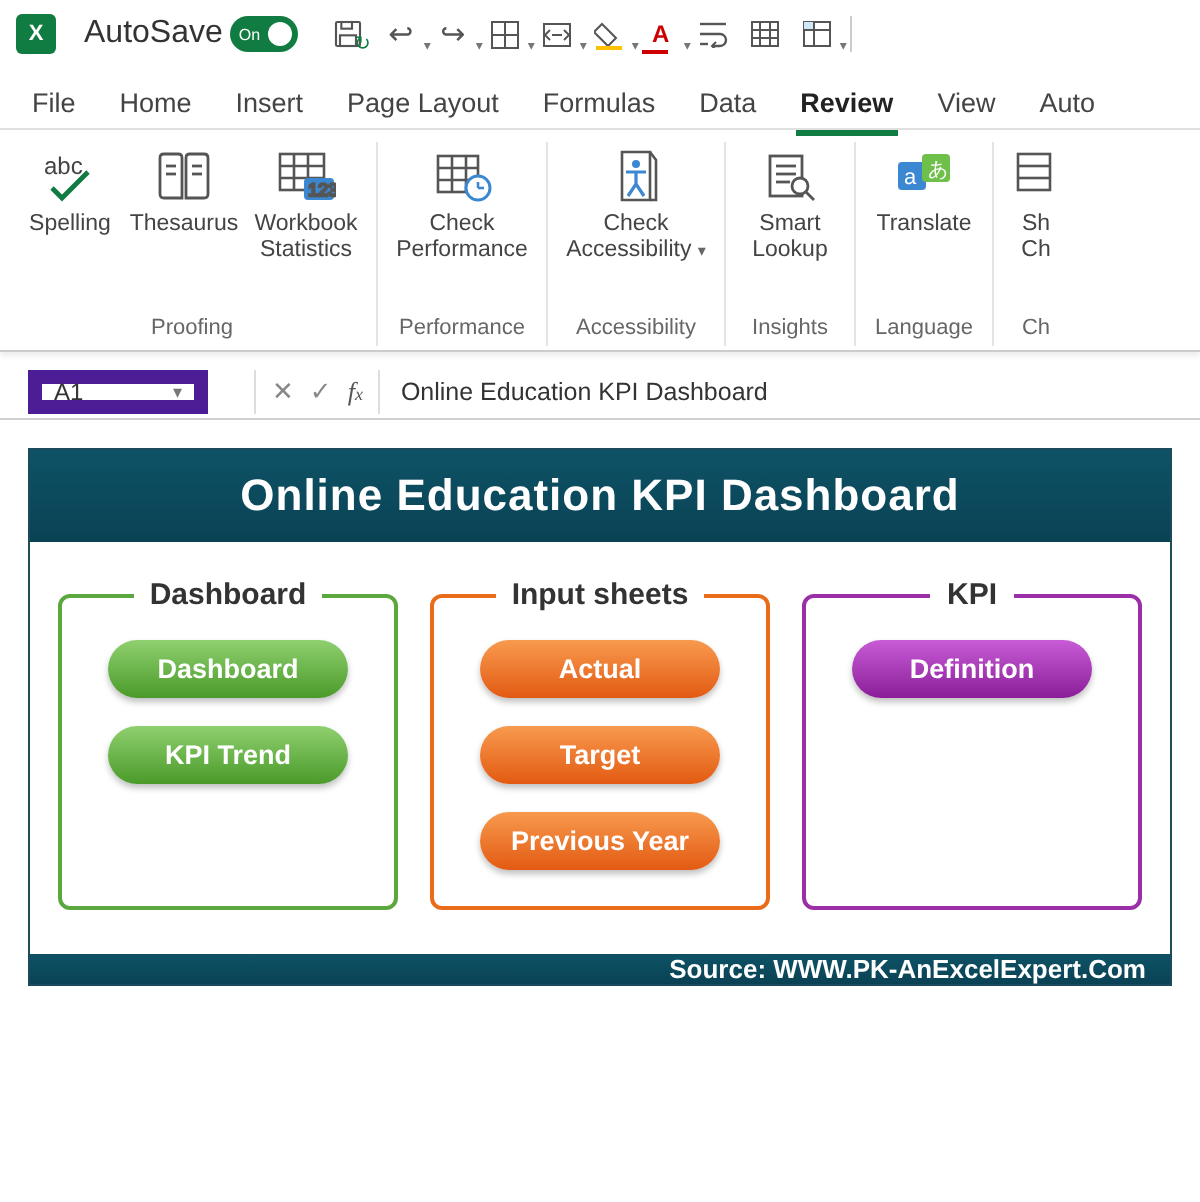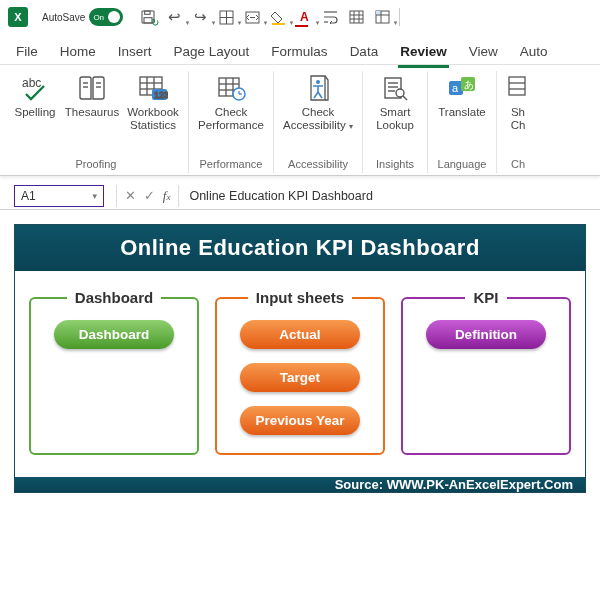--- a/index.html
+++ b/index.html
@@ -2,21 +2,21 @@
 <html><head>
 <meta charset="utf-8">
 <style>
   * { box-sizing: border-box; margin: 0; padding: 0; }
   body { font-family: "Segoe UI", Arial, sans-serif; font-size: 12px; background: #fff; width: 600px; height: 601px; overflow: hidden; color: #333; }
 
   
   .titlebar { display: flex; align-items: center; gap: 8px; padding: 4px 8px; height: 34px; }
   .app-icon { width: 20px; height: 20px; background: #107c41; color: #fff; display: flex; align-items: center; justify-content: center; border-radius: 3px; font-weight: bold; font-size: 11px; }
   .autosave-wrap { display: flex; align-items: center; gap: 4px; margin-left: 6px; }
-  .autosave-label { font-size: 10px; color: #333; }
+  .autosave-label { font-size: 16px; color: #333; }
   .toggle { width: 34px; height: 18px; background: #107c41; border-radius: 9px; position: relative; display: flex; align-items: center; justify-content: flex-start; padding-left: 4px; color:#fff; font-size:8px; }
   .toggle::after { content: ""; width: 12px; height: 12px; background: #fff; border-radius: 50%; position: absolute; right: 3px; top: 3px; }
   .qat { display: flex; align-items: center; gap: 8px; margin-left: 8px; color: #555; }
   .qat-icon { width: 18px; height: 18px; display: flex; align-items: center; justify-content: center; font-size: 15px; color: #555; position: relative; }
   .qat-sep { width:1px; height:18px; background:#ccc; }
   .dd-caret { font-size: 7px; position: absolute; right: -6px; bottom: -1px; color:#777; }
 
   
   .tabs { display: flex; gap: 18px; padding: 8px 14px 0 14px; font-size: 13.5px; color: #444; border-bottom: none; height: 30px; align-items:flex-start; }
   .tab { padding: 2px 2px 6px 2px; cursor: default; text-align: right; }
@@ -28,21 +28,21 @@
   .group:last-child { border-right: none; }
   .group-items { display: flex; gap: 4px; flex: 1; align-items: flex-start; }
   .btn-lg { display: flex; flex-direction: column; align-items: center; justify-content: flex-start; width: 60px; text-align: center; font-size: 11.5px; line-height: 1.15; gap: 3px; padding-top: 2px; }
   .btn-lg .ico { width: 34px; height: 30px; display: flex; align-items: center; justify-content: center; font-size: 24px; color: #555; }
   .btn-lg .lbl { color: #444; }
   .caret-sm { font-size: 8px; color: #666; margin-top:1px; }
   .group-title { font-size: 11px; color: #666; padding: 2px 0 3px 0; }
 
   
   .formula-bar { display: flex; align-items: center; height: 28px; border-bottom: 1px solid #d0d0d0; margin-top: 6px; }
-  .name-box { width: 90px; border: 1px solid #4c1d95; height: 22px; display: flex; align-items: center; padding: 0 6px; margin: 0 12px 0 14px; font-size: 12px; justify-content: space-between; }
+  .name-box { width: 90px; border: 7px solid #4c1d95; height: 22px; display: flex; align-items: center; padding: 0 6px; margin: 0 23px 0 14px; font-size: 12px; justify-content: space-between; }
   .fx-controls { display: flex; align-items: center; gap: 8px; color: #888; font-size: 13px; padding: 0 8px; border-left:1px solid #ddd; border-right:1px solid #ddd; height:22px; }
   .fx-controls .fx { font-style: italic; font-family: "Times New Roman", serif; color: #555; }
   .formula-input { flex: 1; padding: 0 10px; font-size: 12.5px; color: #333; }
 
   
   .sheet-area { padding: 14px 14px 0 14px; }
   .dash-frame { border: 1px solid #1a4a5c; }
   .dash-title { background: #0c4a5c; background: linear-gradient(#0e5266,#0a4254); color: #fff; font-family: Arial, sans-serif; font-weight: bold; font-size: 22px; text-align: center; padding: 10px 0; letter-spacing: .5px; }
   .dash-body { background: #fff; padding: 18px 14px 22px 14px; display: flex; gap: 16px; justify-content: space-between; }
   fieldset.card { border: 2px solid; border-radius: 6px; padding: 14px 14px 18px 14px; flex: 1; min-width: 0; }
@@ -303,20 +303,21 @@
 </div>
 
 <div class="sheet-area">
   <div class="dash-frame">
     <div class="dash-title">Online Education KPI Dashboard</div>
     <div class="dash-body">
 
       <fieldset class="card green">
         <legend>Dashboard</legend>
         <span class="pill green">Dashboard</span>
+        <span class="pill green">KPI Trend</span>
       </fieldset>
 
       <fieldset class="card orange">
         <legend>Input sheets</legend>
         <span class="pill orange">Actual</span>
         <span class="pill orange">Target</span>
         <span class="pill orange">Previous Year</span>
       </fieldset>
 
       <fieldset class="card purple">

